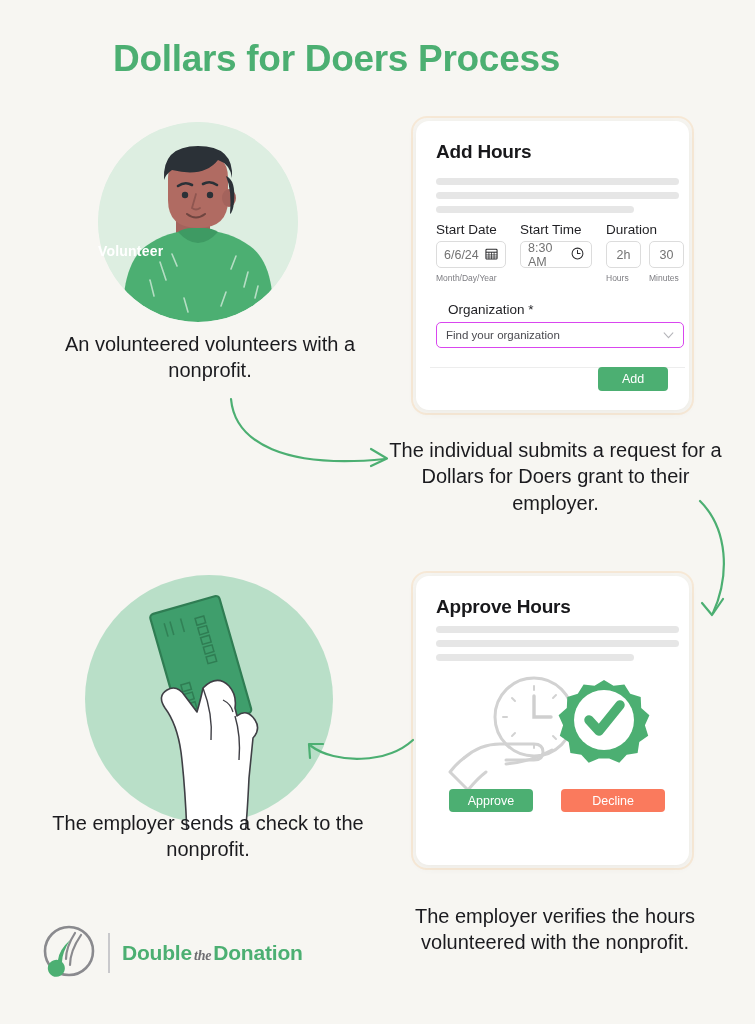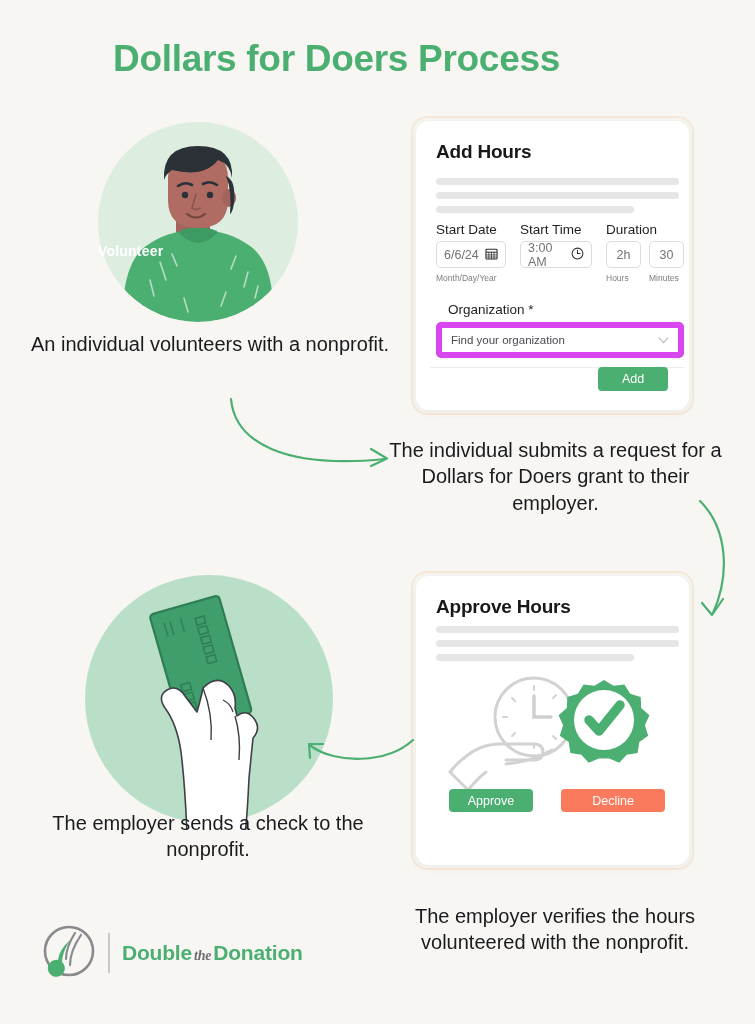--- a/index.html
+++ b/index.html
@@ -70,21 +70,21 @@
   .field-box {
     position: absolute; border: 1px solid #dcdcdc; border-radius: 5px;
     background: #fff; display: flex; align-items: center;
     padding: 0 7px; font-size: 12.5px; color: #737373;
     height: 27px;
   }
   .field-sub {
     position: absolute; font-size: 8.5px; color: #7d7d82;
   }
   .select-box {
-    position: absolute; border: 6px solid #d946ef; border-radius: 5px;
+    position: absolute; border: 1px solid #d946ef; border-radius: 5px;
     background: #fff; display: flex; align-items: center; justify-content: space-between;
     padding: 12px 9px; font-size: 11.5px; color: #4a4a50; height: 26px;
   }
   .divider { position: absolute; height: 1px; background: #ededed; }
 
   .btn {
     position: absolute; border: none; border-radius: 4px;
     color: #fff; font-size: 12.5px; cursor: pointer;
     display: flex; align-items: center; justify-content: center;
     font-family: "Liberation Sans", sans-serif;
@@ -192,21 +192,21 @@
             <line x1="9.8" y1="5.6" x2="9.8" y2="13" stroke="#2b2b2e" stroke-width="0.8"></line>
             <line x1="1" y1="8.5" x2="13" y2="8.5" stroke="#2b2b2e" stroke-width="0.8"></line>
             <line x1="1" y1="10.8" x2="13" y2="10.8" stroke="#2b2b2e" stroke-width="0.8"></line>
           </svg>
         </span>
       </div>
       <div class="field-sub" style="left:20px; top:152px;">Month/Day/Year</div>
 
       <div class="field-label" style="left:104px; top:101px;">Start Time</div>
       <div class="field-box" style="left:104px; top:120px; width:72px; justify-content:space-between;">
-        <span>3:00 AM</span>
+        <span>8:30 AM</span>
         <span>
           <svg width="13" height="13" viewBox="0 0 14 14">
             <circle cx="7" cy="7" r="5.8" fill="none" stroke="#2b2b2e" stroke-width="1.1"></circle>
             <path d="M7 3.6 V7 h2.8" fill="none" stroke="#2b2b2e" stroke-width="1.1" stroke-linecap="round"></path>
           </svg>
         </span>
       </div>
 
       <div class="field-label" style="left:190px; top:101px;">Duration</div>
       <div class="field-box" style="left:190px; top:120px; width:35px; justify-content:center;">
@@ -227,21 +227,21 @@
             </svg>
         </span>
       </div>
 
       <div class="divider" style="left:14px; top:246px; width:255px;"></div>
 
       <button class="btn" id="add-button">Add</button>
     </div>
   </div>
 
-  <div class="caption" id="caption-1">An individual volunteers with a nonprofit.</div>
+  <div class="caption" id="caption-1">An volunteered volunteers with a nonprofit.</div>
 
   <svg class="arrow-svg" id="arrow-1" width="200" height="90" viewBox="0 0 200 90">
     <path d="M16 4 C 20 48, 70 74, 170 64" fill="none" stroke="#4caf72" stroke-width="2.2" stroke-linecap="round"></path>
     <path d="M156 54 L172 63.5 L156 71" fill="none" stroke="#4caf72" stroke-width="2.2" stroke-linecap="round" stroke-linejoin="round"></path>
   </svg>
 
   <div class="caption" id="caption-2">The individual submits a request for a Dollars for Doers grant to their employer.</div>
 
   <svg class="arrow-svg" id="arrow-2" width="70" height="135" viewBox="0 0 70 135">
     <path d="M20 6 C 48 34, 50 80, 33 118" fill="none" stroke="#4caf72" stroke-width="2.2" stroke-linecap="round"></path>

